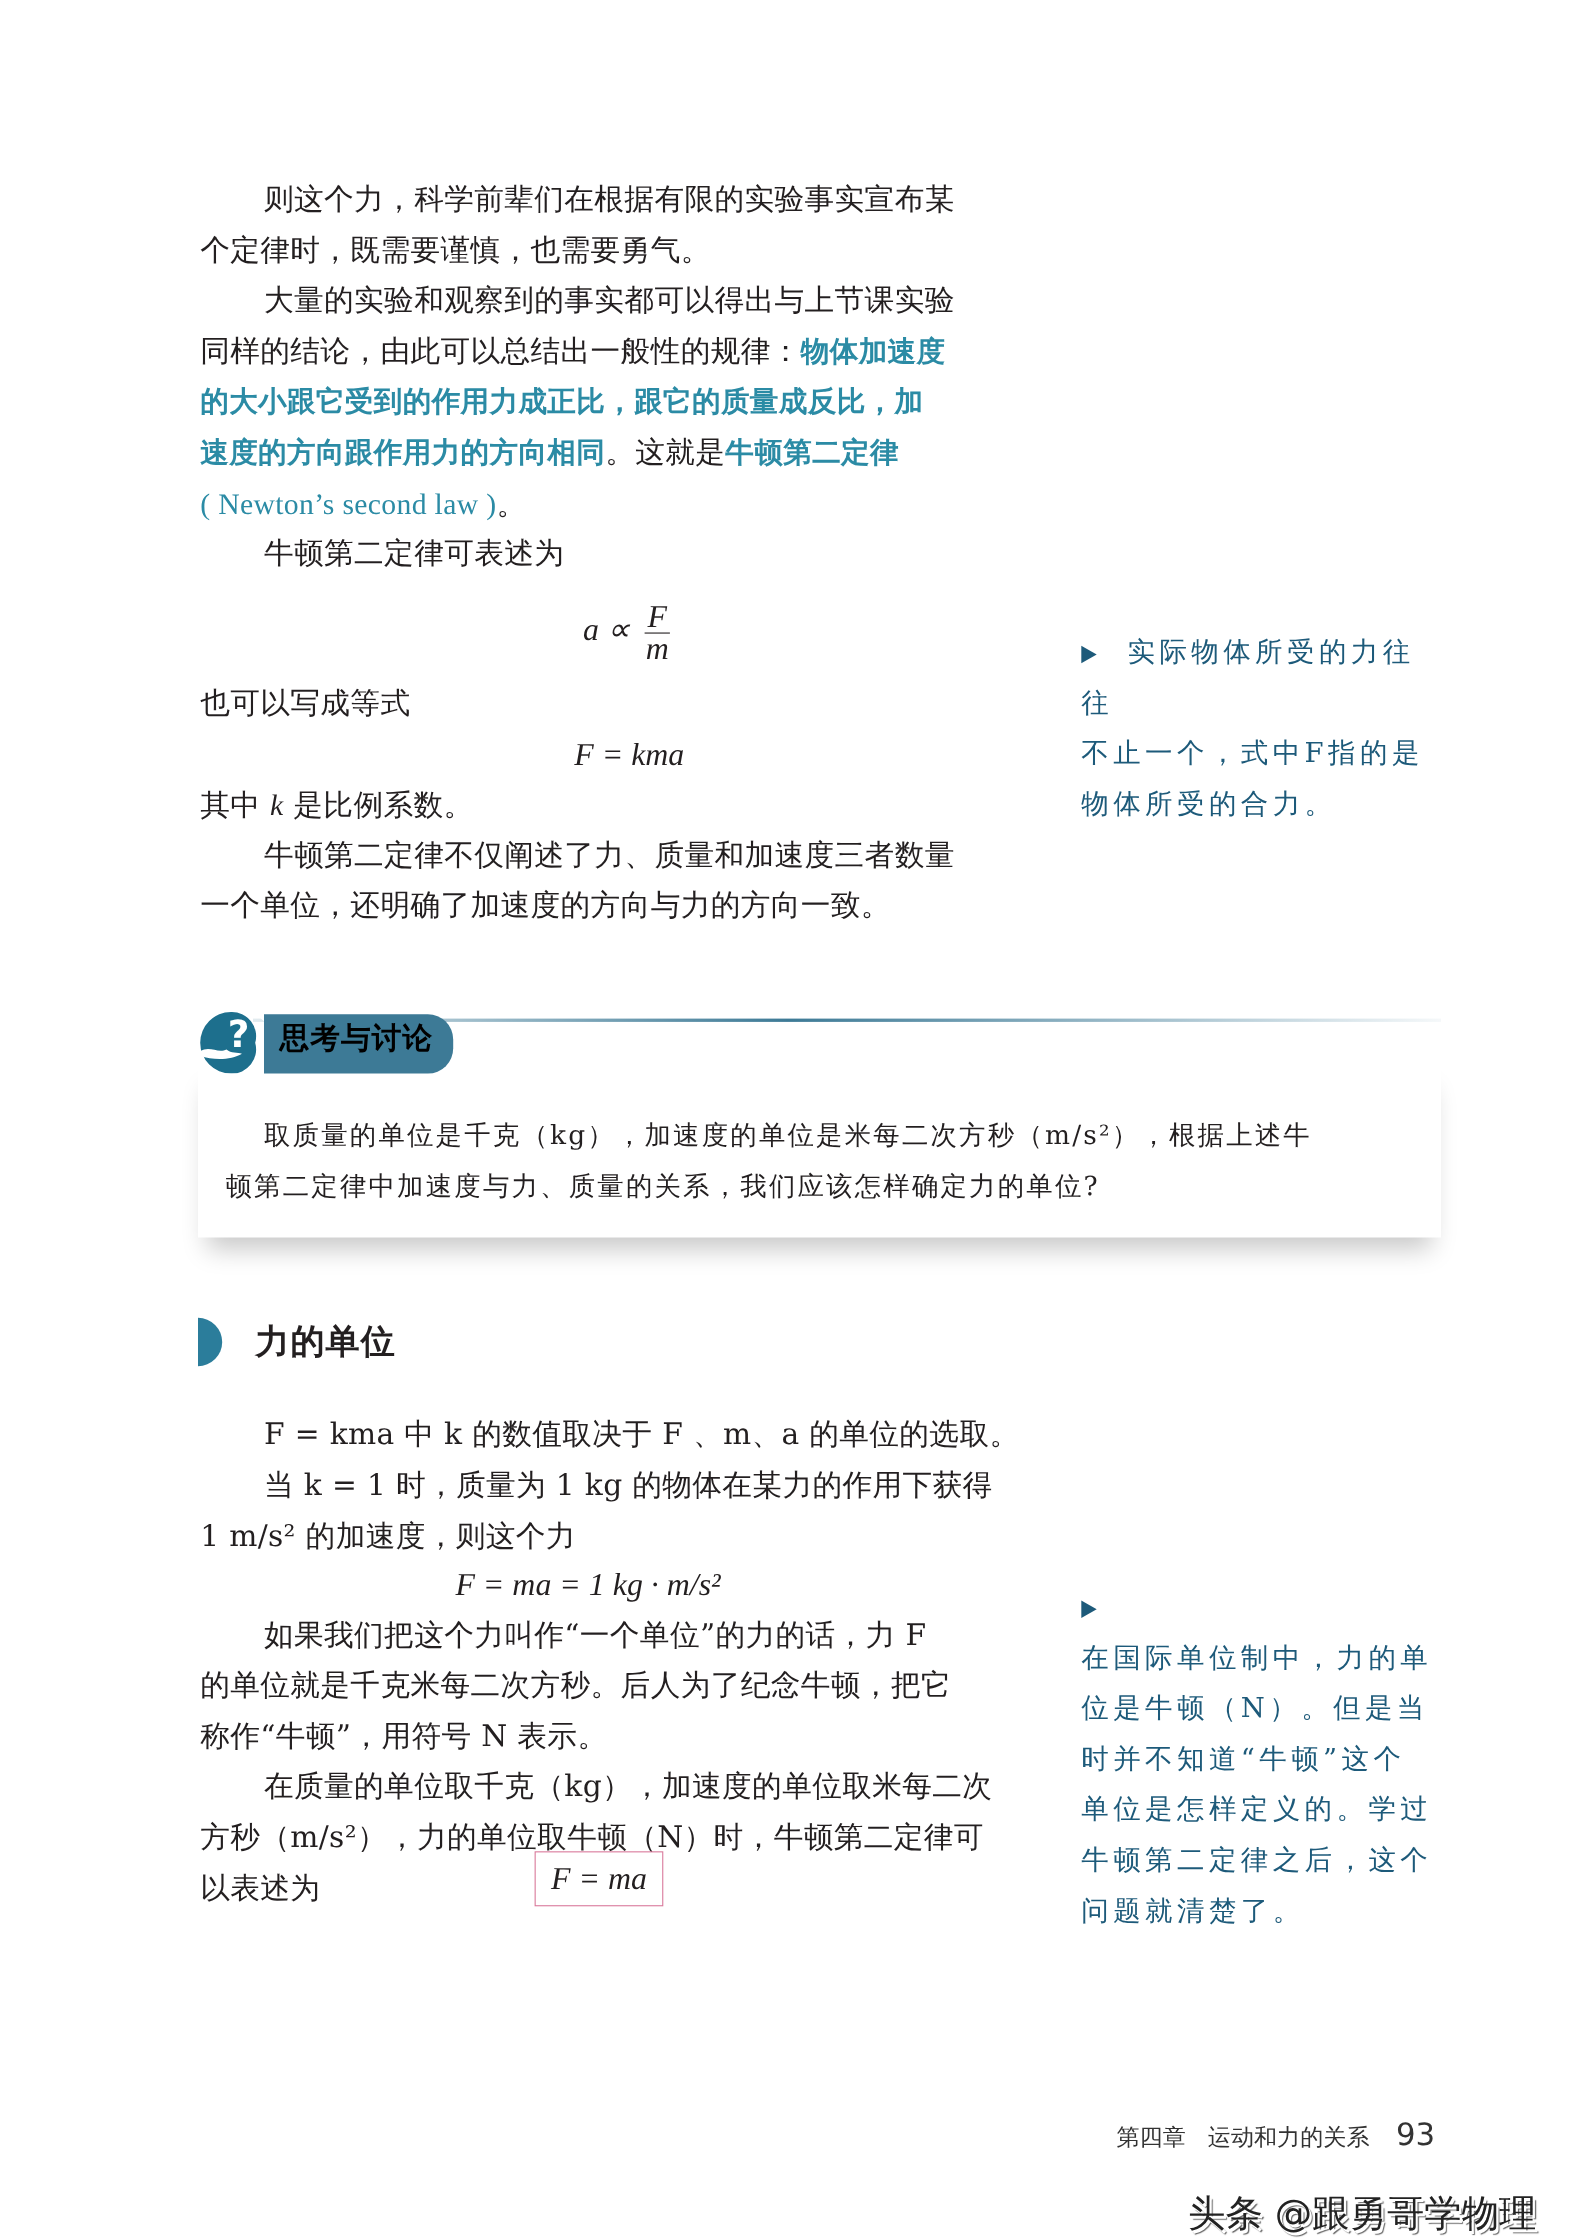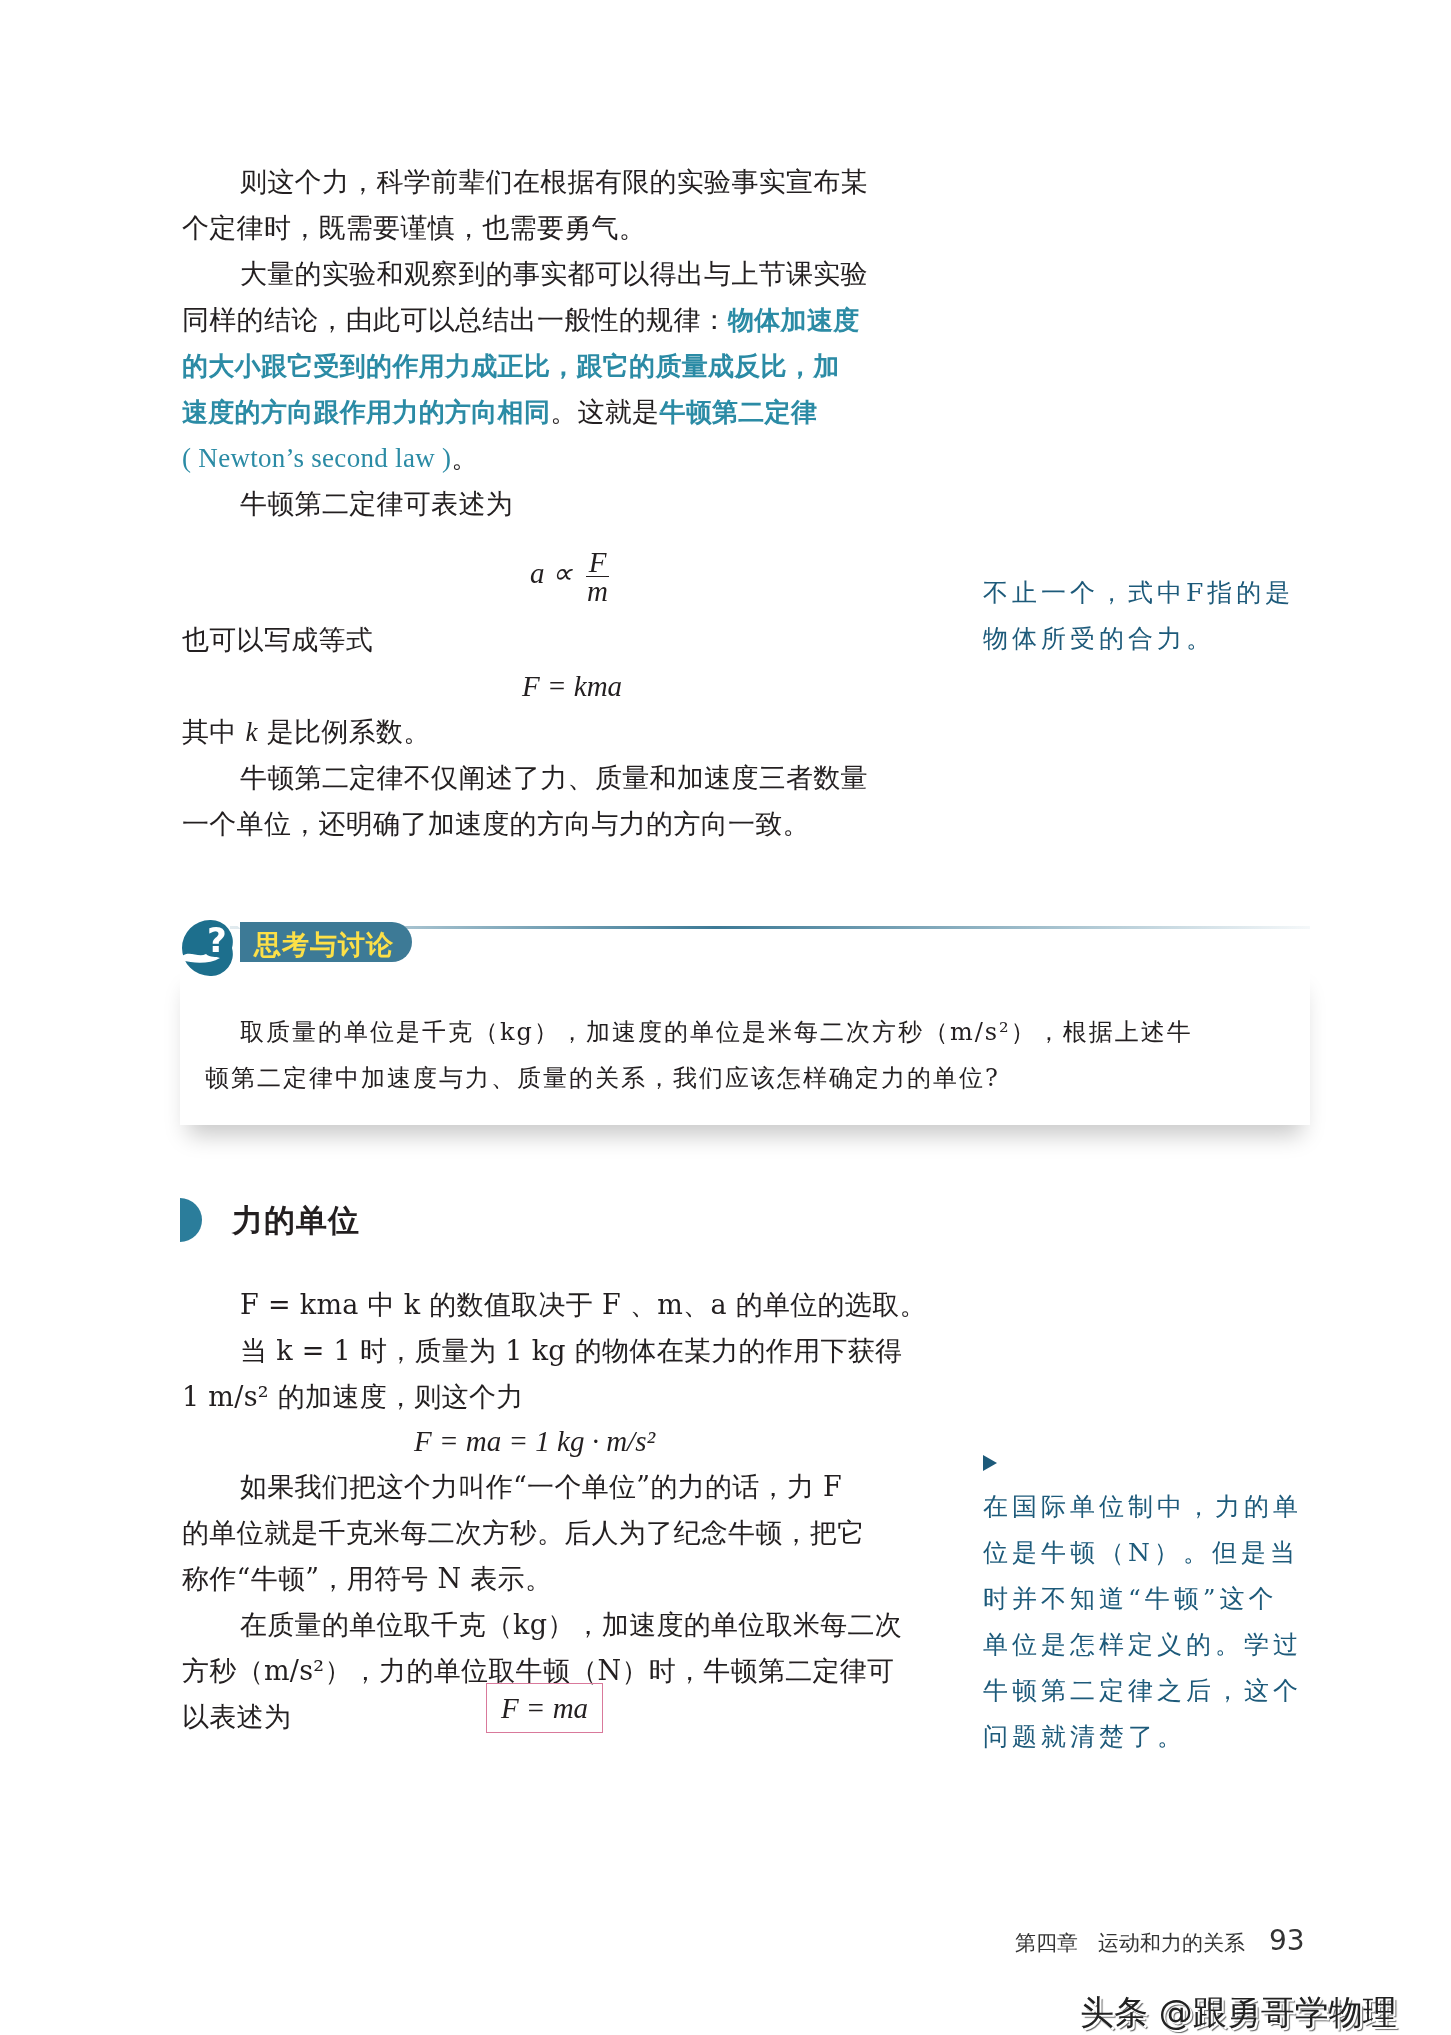--- a/index.html
+++ b/index.html
@@ -17,22 +17,22 @@
   .frac .den { display:block; line-height:28px; }
   .side { position:absolute; left:983px; width:330px; color:#1d5a7a; font-size:25px;
           line-height:46px; letter-spacing:4px; font-family:"DejaVu Serif",serif; }
   .side .tri { display:inline-block; width:0; height:0; border-top:8px solid transparent;
                border-bottom:8px solid transparent; border-left:14px solid #1d5a7a; margin-right:28px; vertical-align:middle; }
   .think-line { position:absolute; left:230px; top:926px; width:1080px; height:3px;
                 background:linear-gradient(to right, rgba(61,122,150,0.15), #3d7a96 45%, rgba(61,122,150,0.05)); }
   .think-box { position:absolute; left:180px; top:965px; width:1130px; height:160px; background:#fff;
                box-shadow:0 18px 22px -8px rgba(0,0,0,0.22); }
   .think-icon { position:absolute; left:180px; top:918px; width:66px; height:58px; }
-  .think-pill { position:absolute; left:240px; top:922px; height:40px; width:172px; background:#3d7a96;
-                border-radius:0 23px 23px 0; color:#fde047; font-family:"DejaVu Sans",sans-serif; font-weight:bold;
+  .think-pill { position:absolute; left:240px; top:922px; height:54px; width:172px; background:#3d7a96;
+                border-radius:0 23px 23px 0; color:#000000; font-family:"DejaVu Sans",sans-serif; font-weight:bold;
                 font-size:27px; line-height:46px; padding-left:14px; box-sizing:border-box; letter-spacing:1px; }
   .think-text { position:absolute; left:182px; width:1110px; font-size:24px; line-height:46px; letter-spacing:2px;
                 font-family:"DejaVu Serif",serif; white-space:nowrap; }
   .sec-bar { position:absolute; left:180px; top:1198px; width:22px; height:44px; background:#2b7d9b;
              border-radius:0 22px 22px 0; }
   .sec-title { position:absolute; left:232px; top:1200px; font-family:"DejaVu Sans",sans-serif; font-weight:bold;
                font-size:31px; line-height:40px; color:#231f20; letter-spacing:1px; }
   .boxeq { position:absolute; left:486px; top:1683px; width:117px; height:50px; border:1.5px solid #d9799b;
            box-sizing:border-box; text-align:center; line-height:48px; font-family:"Liberation Serif",serif; font-size:29px; }
   .footer { position:absolute; left:1015px; top:1924px; font-size:21px; color:#333; white-space:nowrap; font-family:"DejaVu Serif",serif; }
@@ -69,20 +69,21 @@
 </div>
 <div class="ln" style="top:623px">也可以写成等式</div>
 <div class="eq it" style="left:522px; top:669px;">F = kma</div>
 <div class="ln" style="top:715px">
   <span>其中 </span><span class="it">k</span><span> 是比例系数。</span>
 </div>
 <div class="ln ind" style="top:761px">牛顿第二定律不仅阐述了力、质量和加速度三者数量</div>
 <div class="ln" style="top:807px">一个单位，还明确了加速度的方向与力的方向一致。</div>
 
 <div class="side" style="top:570px">
+  <div><span class="tri"></span><span>实际物体所受的力往往</span></div>
   <div>不止一个，式中F指的是</div>
   <div>物体所受的合力。</div>
 </div>
 
 <div class="think-line"></div>
 <div class="think-box"></div>
 <svg class="think-icon" viewBox="0 0 66 58">
   <path d="M30 2 A28 28 0 1 0 30 58 A22 22 0 0 0 52 30 A22 22 0 0 0 30 2 Z" fill="#1d6f8d"></path>
   <path d="M2 38 C10 32 18 40 26 36 C30 40 36 38 40 40 C30 46 14 46 2 42 Z" fill="#ffffff"></path>
   <text x="27" y="34" font-family="DejaVu Sans, sans-serif" font-weight="bold" font-size="34" fill="#ffffff">?</text>

